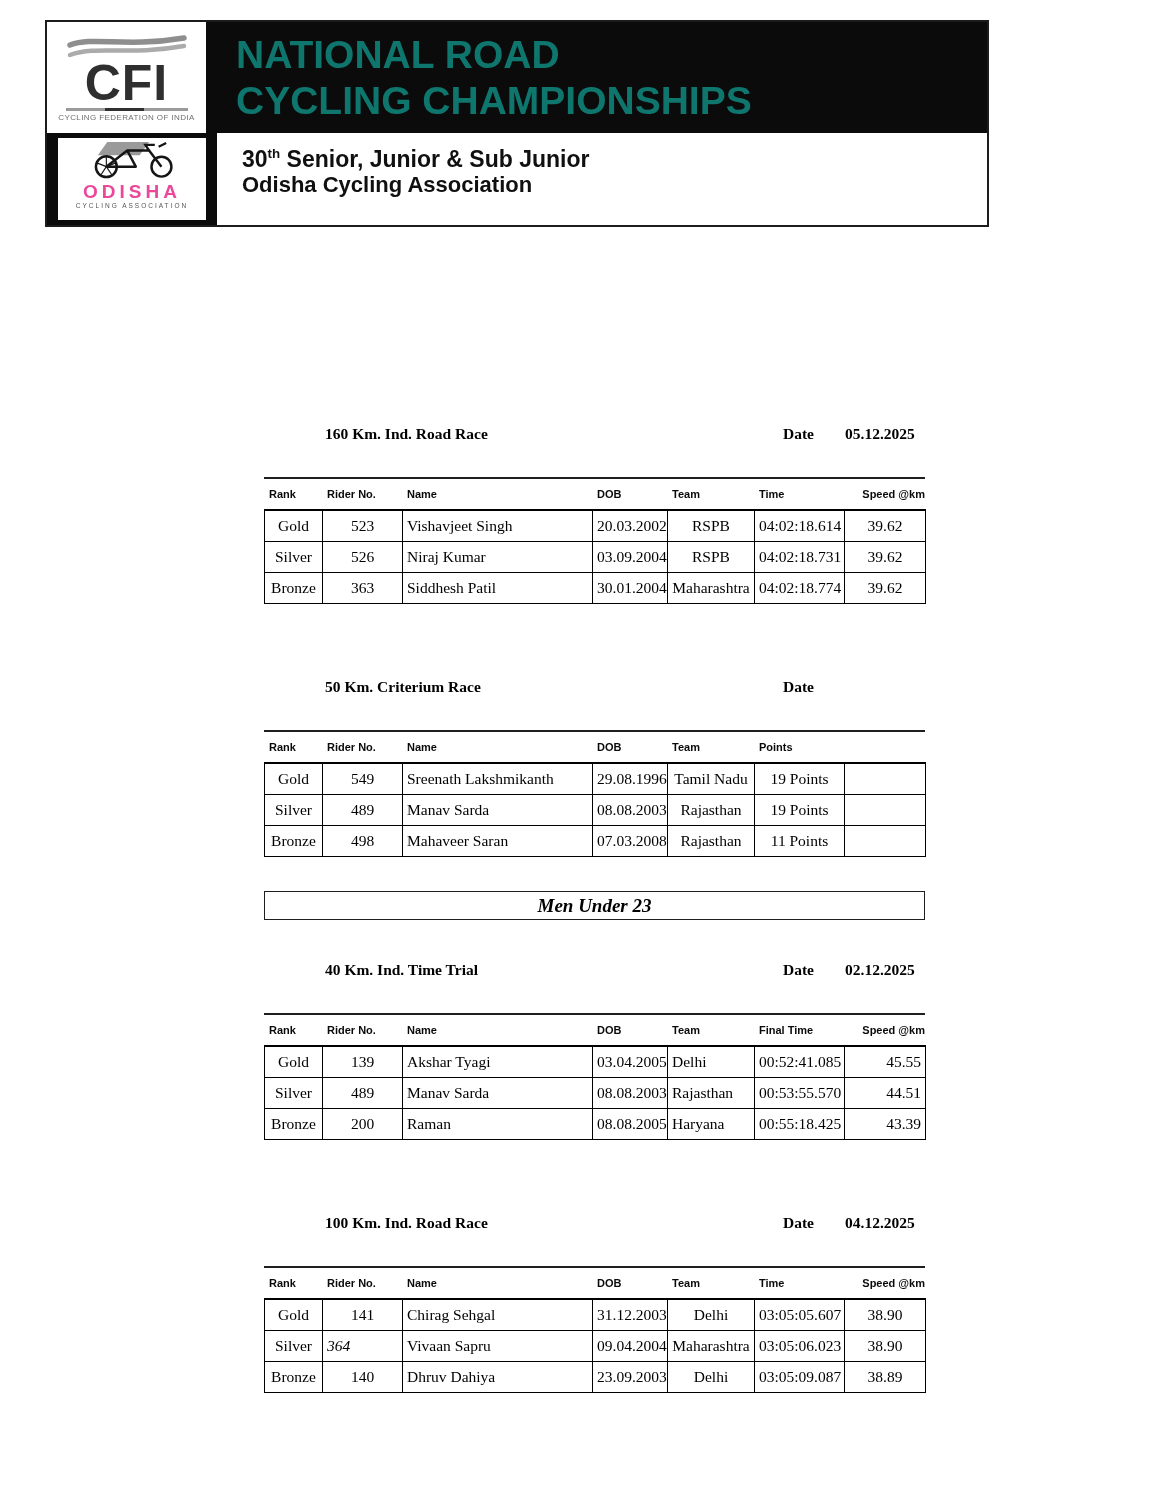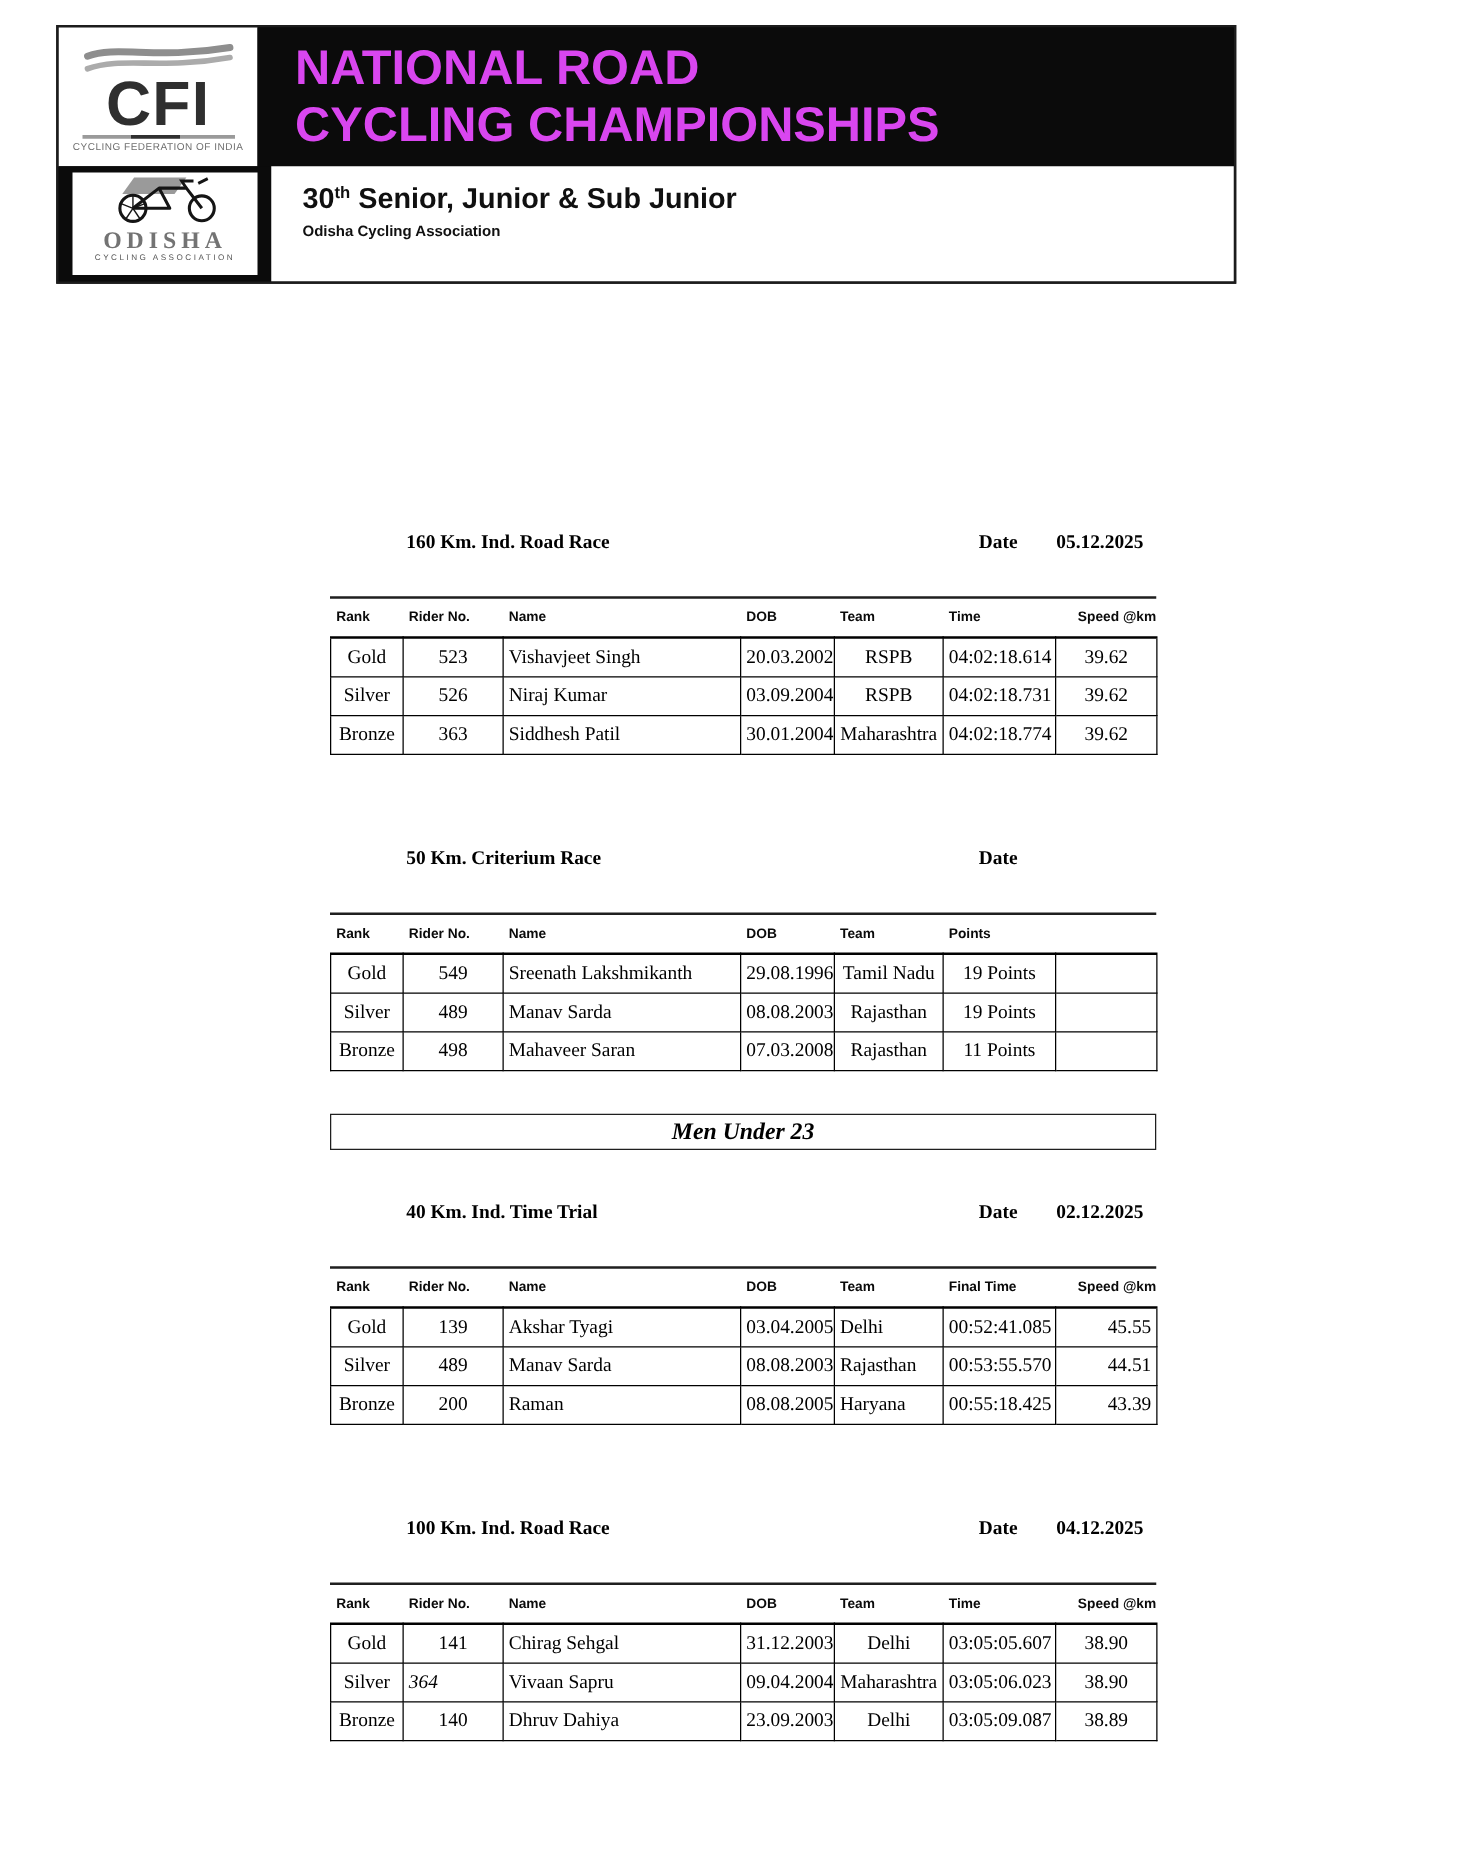--- a/index.html
+++ b/index.html
@@ -11,34 +11,34 @@
        border:2px solid #1c1c1c;box-sizing:border-box;background:#0b0b0b;}
   .hdr-top{display:flex;height:111px;}
   .cfi{width:159px;background:#fff;display:flex;flex-direction:column;align-items:center;
        justify-content:center;padding-top:2px;box-sizing:border-box;}
   .cfi-acr{font-family:"Liberation Sans",sans-serif;font-weight:bold;font-size:50px;
            line-height:48px;color:#2f2f2f;letter-spacing:1px;}
   .cfi-line{width:122px;height:3px;margin-top:1px;
             background:linear-gradient(to right,#9a9a9a 0 32%,#303030 32% 64%,#9a9a9a 64% 100%);}
   .cfi-cap{font-family:"Liberation Sans",sans-serif;font-size:8px;color:#6f6f6f;
            letter-spacing:0.4px;margin-top:2px;white-space:nowrap;}
-  .band{flex:1;background:#0b0b0b;color:#d946ef;font-family:"Liberation Sans",sans-serif;
+  .band{flex:1;background:#0b0b0b;color:#0f766e;font-family:"Liberation Sans",sans-serif;
         font-weight:bold;font-size:39px;line-height:46px;padding:10px 0 0 30px;box-sizing:border-box;}
   .hdr-bot{display:flex;height:92px;}
   .oca-wrap{width:170px;background:#0b0b0b;display:flex;align-items:center;justify-content:center;}
   .oca{width:148px;height:82px;background:#fff;text-align:center;padding-top:3px;box-sizing:border-box;}
-  .oca-name{font-family:Liberation Serif, serif;font-weight:bold;font-size:19px;
-            letter-spacing:4px;color:#737373;line-height:18px;}
+  .oca-name{font-family:Liberation Sans, sans-serif;font-weight:bold;font-size:19px;
+            letter-spacing:4px;color:#ec4899;line-height:18px;}
   .oca-cap{font-family:"Liberation Sans",sans-serif;font-size:6.5px;color:#555;
            letter-spacing:2px;margin-top:1px;}
   .subt{flex:1;background:#fff;padding:7px 0 0 25px;box-sizing:border-box;
         font-family:"Liberation Sans",sans-serif;font-weight:bold;color:#101010;}
   .subt .s1{font-size:24px;line-height:29px;}
   .subt .s2{font-size:23px;line-height:28px;}
-  .subt .s3{font-size:12px;line-height:24px;}
+  .subt .s3{font-size:22px;line-height:24px;}
   .subt sup{font-size:58%;}
 
   
   .race{position:absolute;left:264px;width:661px;}
   .race-head{position:relative;height:18px;font-weight:bold;font-size:15.5px;}
   .race-title{position:absolute;left:61px;top:0;white-space:nowrap;}
   .date-label{position:absolute;left:519px;top:0;}
   .date-value{position:absolute;left:581px;top:0;white-space:nowrap;}
   .rule{position:absolute;left:0;top:52px;width:661px;height:2px;background:#1f1f1f;}
   .cols{position:absolute;left:0;top:54px;width:661px;height:30px;display:flex;align-items:center;

